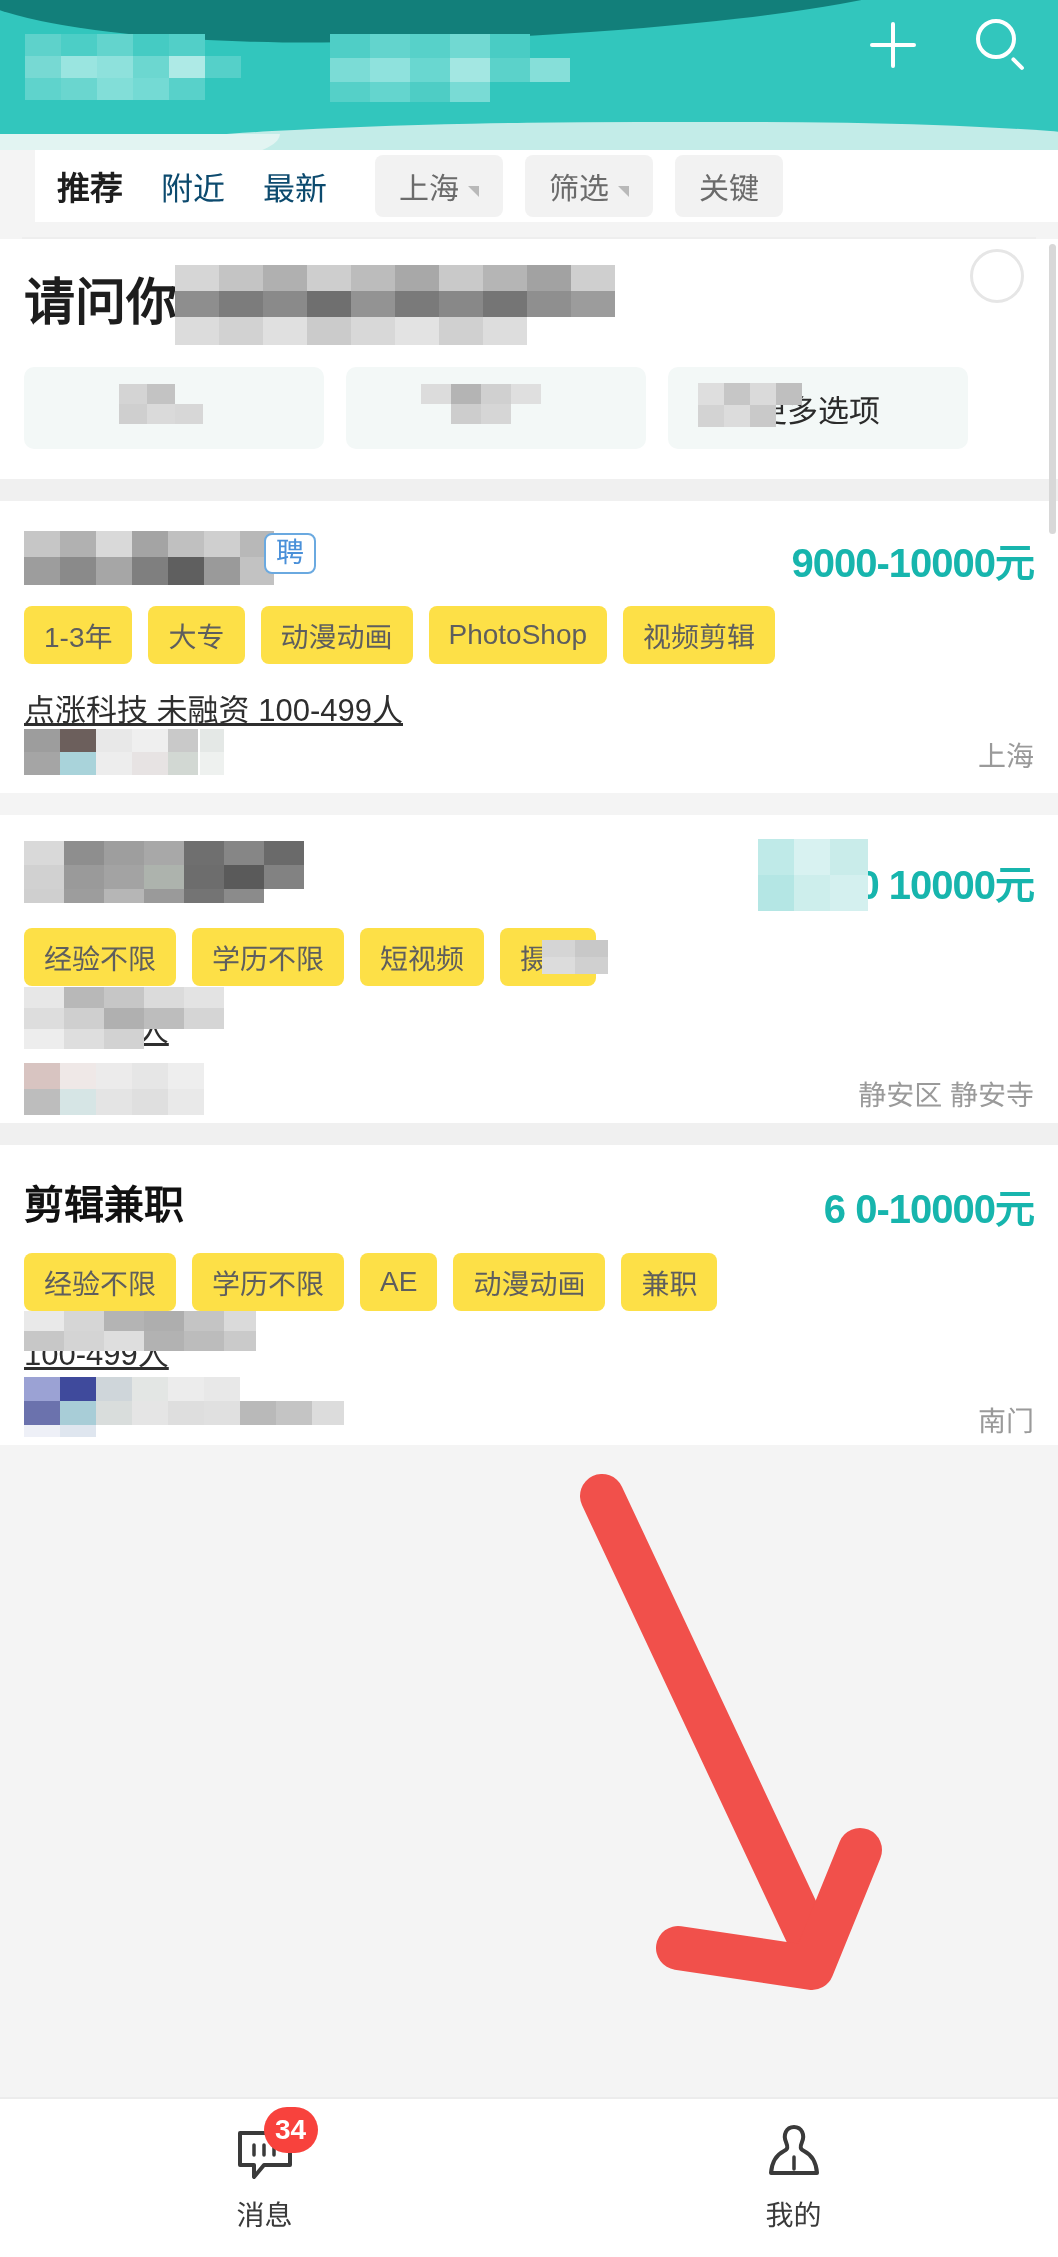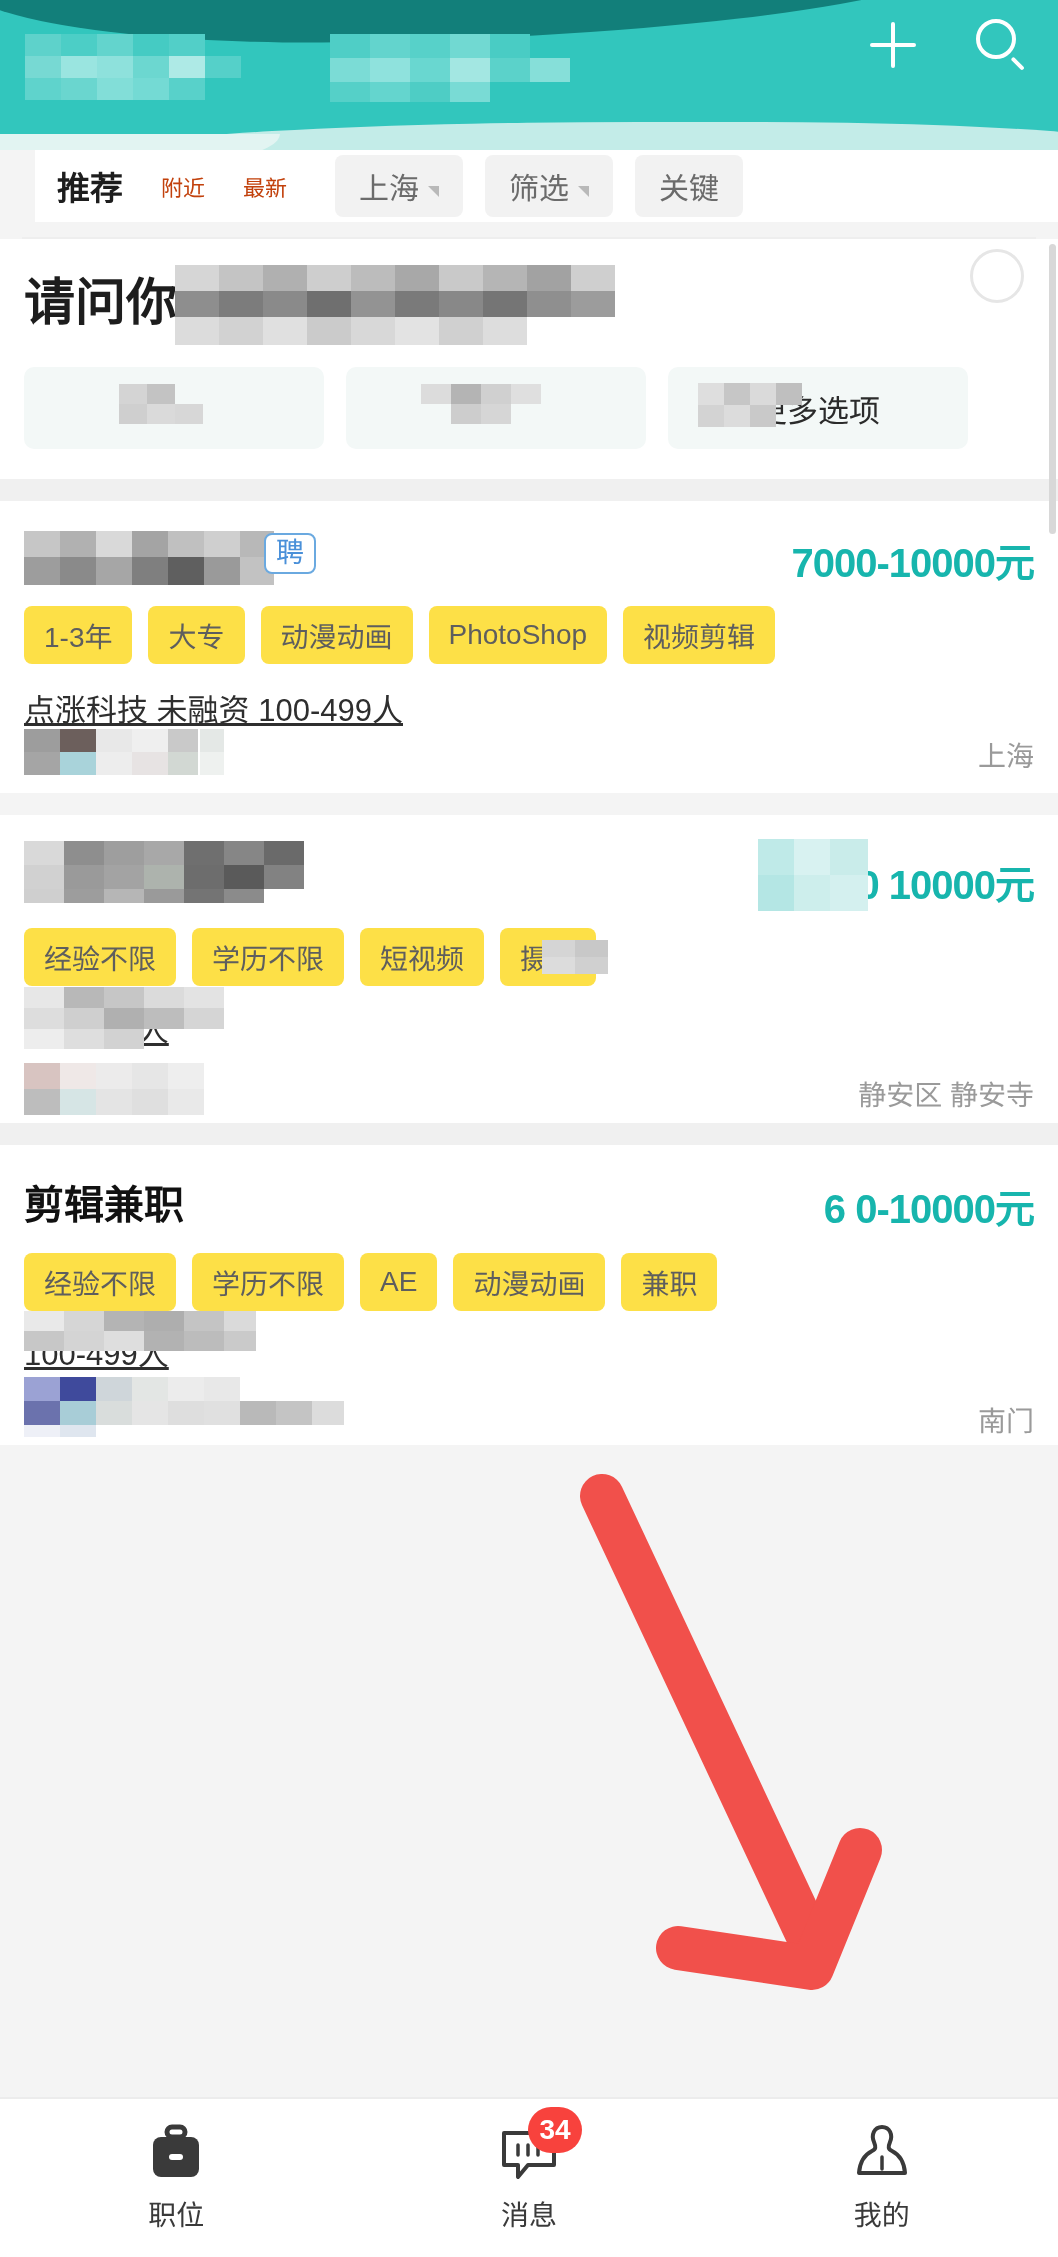--- a/index.html
+++ b/index.html
@@ -54,21 +54,21 @@
   }
 
   
   .tabbar{
     position:absolute; left:0; top:150px; width:1058px; height:72px;
     background:#fff; display:flex; align-items:center; padding:0 0 0 22px;
     overflow:hidden;
     margin-left:35px;
   }
   .tabs{ display:flex; align-items:center; gap:38px; }
-  .tab{ font-size:22px; color:#c2410c; cursor:pointer; white-space:nowrap; }
+  .tab{ font-size:32px; color:#0c4a6e; cursor:pointer; white-space:nowrap; }
   .tab.active{ color:#1d1d1d; font-weight:bold; font-size:33px; }
   .chips{ display:flex; align-items:center; gap:22px; margin-left:48px; }
   .chip{
     background:#f2f2f2; border-radius:8px; height:62px; padding:0 24px;
     display:flex; align-items:center; gap:9px; white-space:nowrap; cursor:pointer;
   }
   .chip span.txt{ font-size:30px; color:#6b6b6b; }
   .caret{
     width:0;height:0;border-left:11px solid transparent;
     border-top:11px solid #b9b9b9; border-right:0;
@@ -333,21 +333,21 @@
       <rect x="216" y="0" width="34" height="26" fill="#b8b8b8"></rect>
       <rect x="0" y="26" width="36" height="28" fill="#9d9d9d"></rect>
       <rect x="36" y="26" width="36" height="28" fill="#8a8a8a"></rect>
       <rect x="72" y="26" width="36" height="28" fill="#a6a6a6"></rect>
       <rect x="108" y="26" width="36" height="28" fill="#7f7f7f"></rect>
       <rect x="144" y="26" width="36" height="28" fill="#5f5f5f"></rect>
       <rect x="180" y="26" width="36" height="28" fill="#9a9a9a"></rect>
       <rect x="216" y="26" width="34" height="28" fill="#c2c2c2"></rect>
     </svg>
     <div class="badge-pin">聘</div>
-    <div class="salary">7000-10000元</div>
+    <div class="salary">9000-10000元</div>
 
     <div class="tags" style="top:105px;">
       <div class="tag">1-3年</div>
       <div class="tag">大专</div>
       <div class="tag">动漫动画</div>
       <div class="tag">PhotoShop</div>
       <div class="tag">视频剪辑</div>
     </div>
 
     <div class="company" style="top:184px;">点涨科技 未融资 100-499人</div>
@@ -506,30 +506,20 @@
 
   <div class="scrollthumb"></div>
 
   <svg class="arrow" viewBox="0 0 340 560">
     <path d="M 42 26 L 250 470" stroke="#f1504b" stroke-width="44" stroke-linecap="round" fill="none"></path>
     <path d="M 118 478 L 252 498 L 300 380" stroke="#f1504b" stroke-width="44" stroke-linecap="round" stroke-linejoin="round" fill="none"></path>
   </svg>
 
   <div class="bottomnav">
 
-    <div class="navitem">
-      <div class="navicon">
-        <svg viewBox="0 0 62 58" width="62" height="58">
-          <rect x="22" y="4" width="18" height="10" rx="5" fill="none" stroke="#3a3a3a" stroke-width="5"></rect>
-          <rect x="8" y="14" width="46" height="40" rx="8" fill="#3a3a3a"></rect>
-          <rect x="24" y="31" width="14" height="6" rx="3" fill="#ffffff"></rect>
-        </svg>
-      </div>
-      <div class="navlabel">职位</div>
-    </div>
 
 
     <div class="navitem">
       <div class="navicon">
         <svg viewBox="0 0 62 58" width="62" height="58">
           <path d="M6 10 h50 v32 h-26 l-10 12 v-12 h-14 z" fill="none" stroke="#3a3a3a" stroke-width="4" stroke-linejoin="round"></path>
           <line x1="20" y1="22" x2="20" y2="32" stroke="#3a3a3a" stroke-width="3.5" stroke-linecap="round"></line>
           <line x1="30" y1="22" x2="30" y2="32" stroke="#3a3a3a" stroke-width="3.5" stroke-linecap="round"></line>
           <line x1="40" y1="22" x2="40" y2="32" stroke="#3a3a3a" stroke-width="3.5" stroke-linecap="round"></line>
         </svg>

